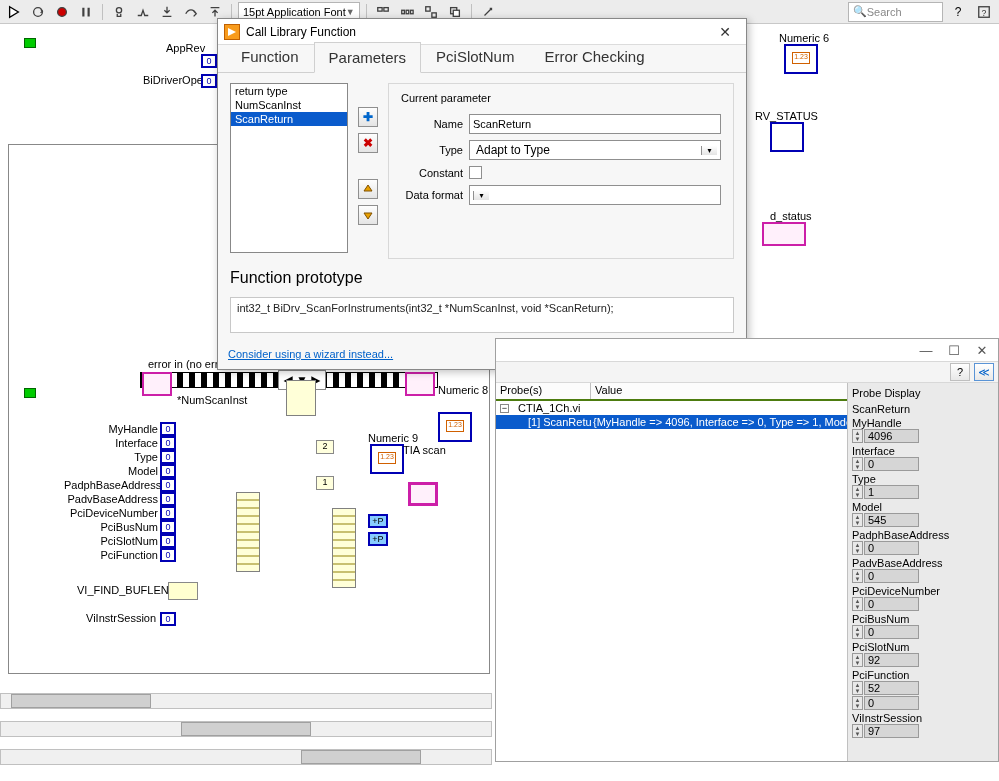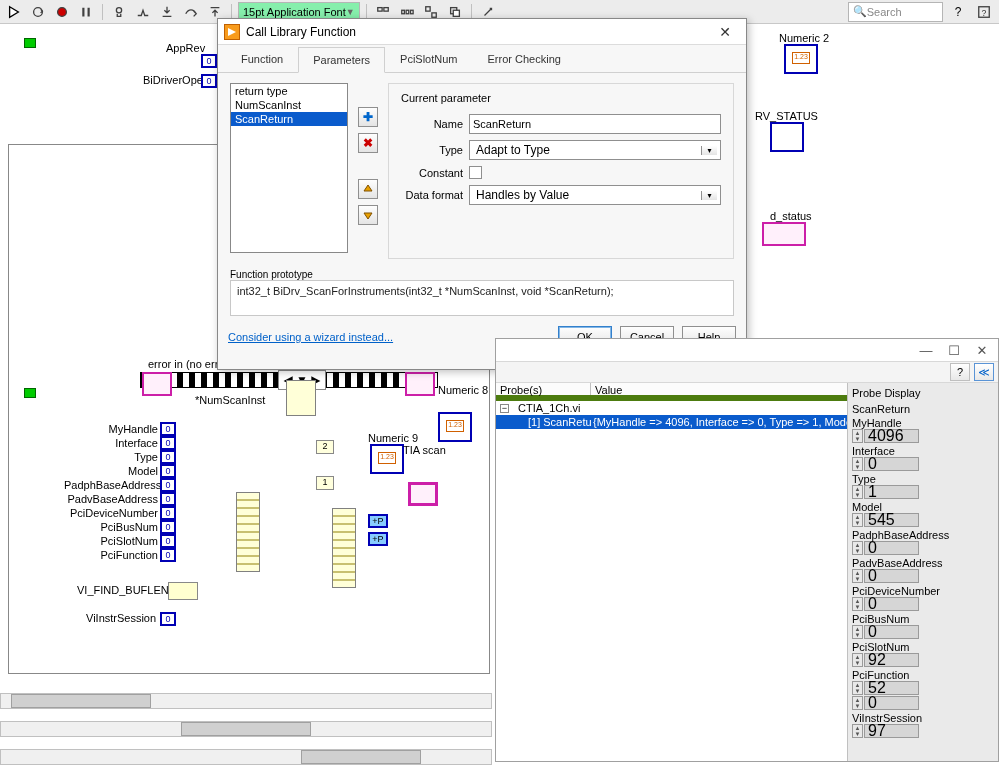--- a/index.html
+++ b/index.html
@@ -3,92 +3,92 @@
 <meta charset="utf-8">
 <style>
 html,body{margin:0;padding:0;font-family:"Segoe UI",Tahoma,sans-serif;font-size:12px;color:#000;background:#f0f0f0;overflow:hidden}
 *{box-sizing:border-box}
 .canvas{position:relative;width:999px;height:781px;background:#fff}
 
 
 .toolbar{position:absolute;left:0;top:0;right:0;height:24px;background:#ececec;border-bottom:1px solid #c8c8c8;display:flex;align-items:center;padding:0 4px;gap:4px}
 .tb-ico{width:20px;height:20px;display:flex;align-items:center;justify-content:center;color:#404040}
 .tb-sep{width:1px;height:16px;background:#c0c0c0;margin:0 2px}
-.font-combo{height:20px;border:1px solid #b5b5b5;background:#86efac;display:flex;align-items:center;padding:0 4px;min-width:120px;font-size:11px}
+.font-combo{height:20px;border:1px solid #b5b5b5;background:#ffffff;display:flex;align-items:center;padding:0 4px;min-width:120px;font-size:11px}
 .font-combo .arrow{margin-left:auto;font-size:9px;color:#666}
 .search-box{margin-left:auto;height:20px;border:1px solid #b5b5b5;background:#fff;display:flex;align-items:center;padding:0 4px;width:95px;font-size:11px;color:#888}
 .search-ico{width:22px;height:22px;display:flex;align-items:center;justify-content:center}
 
 
 .bd{position:absolute;left:0;top:24px;right:0;bottom:0;background:#fff}
 .term{position:absolute;border:2px solid #0000b4;background:#fff;font-size:10px;color:#0000b4}
 .term-lbl{position:absolute;font-size:11px;color:#000;white-space:nowrap}
 
 
 .hscroll{position:absolute;height:16px;background:#f0f0f0;border:1px solid #c0c0c0;display:flex}
 .hscroll .thumb{background:#d0d0d0;border:1px solid #a0a0a0;height:100%}
 
 
 .dlg{position:absolute;left:217px;top:18px;width:530px;height:352px;background:#f7f7f7;border:1px solid #888;box-shadow:2px 2px 8px rgba(0,0,0,0.25)}
 .dlg-title{height:26px;display:flex;align-items:center;padding:0 6px;border-bottom:1px solid #dcdcdc;background:#fff}
 .dlg-title .icon{width:16px;height:16px;background:#f89b1c;border:1px solid #c06000;margin-right:6px;display:flex;align-items:center;justify-content:center}
 .dlg-title .icon svg{width:10px;height:10px;fill:#fff}
 .dlg-x{margin-left:auto;width:30px;height:22px;display:flex;align-items:center;justify-content:center;font-size:14px;color:#333}
 .tabs{height:28px;display:flex;align-items:flex-end;padding:0 8px;border-bottom:1px solid #d0d0d0;background:#f7f7f7}
-.tab{padding:6px 14px;font-size:11px;color:#333;border:1px solid transparent;cursor:pointer}
+.tab{padding:6px 14px;font-size:15px;color:#333;border:1px solid transparent;cursor:pointer}
 .tab.active{background:#f7f7f7;border:1px solid #d0d0d0;border-bottom:1px solid #f7f7f7;position:relative;top:1px}
 .dlg-body{padding:10px 12px;display:flex;gap:10px}
 .param-list{width:118px;height:170px;background:#fff;border:1px solid #888;overflow:hidden;font-size:11px}
 .param-list .item{padding:1px 4px}
 .param-list .item.sel{background:#0a5bcc;color:#fff}
 .btn-col{display:flex;flex-direction:column;gap:6px;padding-top:24px}
 .sq-btn{width:20px;height:20px;border:1px solid #8f8f8f;background:linear-gradient(#fefefe,#e4e4e4);display:flex;align-items:center;justify-content:center}
 .cur-param{flex:1}
 .cur-param .hdr{font-size:11px;margin-bottom:10px}
 .form-row{display:flex;align-items:center;margin-bottom:6px}
 .form-row .lbl{width:68px;text-align:right;padding-right:6px;font-size:11px}
 .form-row .field{flex:1;height:20px;border:1px solid #8f8f8f;background:#fff;padding:1px 3px;font-size:11px;display:flex;align-items:center}
 .form-row .combo{display:flex}
 .form-row .combo .cv{flex:1;padding:1px 3px;font-size:12px;display:flex;align-items:center}
 .form-row .combo .ar{width:16px;border-left:1px solid #8f8f8f;background:linear-gradient(#fefefe,#e4e4e4);display:flex;align-items:center;justify-content:center;font-size:8px}
 .chk{width:13px;height:13px;border:1px solid #8f8f8f;background:#fff}
 .proto{margin:0 12px 6px}
-.proto .lbl{font-size:10px;margin-bottom:0}
+.proto .lbl{font-size:16px;margin-bottom:10px}
 .proto .box{border:1px solid #c8c8c8;background:#fff;padding:4px 6px;font-size:11px;color:#222;height:36px}
 .dlg-foot{display:flex;align-items:center;padding:4px 10px;gap:8px}
 .dlg-foot .wiz{color:#0061c9;text-decoration:underline;font-size:11px;cursor:pointer}
 .dlg-foot .spacer{margin-left:auto}
 .win-btn{min-width:54px;height:22px;border:1px solid #8f8f8f;background:linear-gradient(#fefefe,#e4e4e4);font-size:11px;display:flex;align-items:center;justify-content:center}
 .win-btn.default{border:1px solid #3380cc;box-shadow:0 0 0 1px #82b6e6 inset}
 
 
 .probe{position:absolute;left:495px;top:338px;width:504px;height:424px;background:#fff;border:1px solid #a0a0a0}
 .probe-title{height:22px;background:#fff;display:flex;justify-content:flex-end;align-items:center;padding:0 4px;gap:4px}
 .probe-title .wc{width:24px;height:20px;display:flex;align-items:center;justify-content:center;color:#555;font-size:13px}
 .probe-tb{height:22px;border-top:1px solid #d8d8d8;border-bottom:1px solid #d8d8d8;display:flex;align-items:center;padding:0 4px;gap:4px;background:#f4f4f4}
 .probe-tb .ico{width:20px;height:18px;border:1px solid #bfbfbf;background:linear-gradient(#fff,#e8e8e8);display:flex;align-items:center;justify-content:center;font-size:11px}
 .probe-tb .ico.blue{color:#0061c9;border-color:#5a94d6}
 .probe-cols{display:flex;height:calc(100% - 44px)}
 .probe-left{width:352px;border-right:1px solid #c0c0c0;display:flex;flex-direction:column}
-.probe-left .hdr{display:flex;border-bottom:6px solid #4d7c0f;height:18px;font-size:11px;background:#fcfcfc}
+.probe-left .hdr{display:flex;border-bottom:2px solid #4d7c0f;height:18px;font-size:11px;background:#fcfcfc}
 .probe-left .hdr div:first-child{width:95px;padding:1px 4px;border-right:1px solid #c0c0c0}
 .probe-left .hdr div:last-child{flex:1;padding:1px 4px}
 .probe-left .tree{flex:1;font-size:11px;overflow:hidden}
 .tree-row{display:flex;height:14px;align-items:center}
 .tree-row.sel{background:#0a5bcc;color:#fff}
 .tree-row .c1{width:95px;padding-left:4px;display:flex;align-items:center;gap:3px;white-space:nowrap;overflow:hidden}
 .tree-row .c2{flex:1;padding-left:2px;white-space:nowrap;overflow:hidden}
 .exp{width:9px;height:9px;border:1px solid #888;display:inline-flex;align-items:center;justify-content:center;font-size:9px;line-height:1;background:#fff;color:#000}
 .probe-right{flex:1;background:#eaeaea;padding:2px 4px;overflow:auto}
 .probe-right .title{font-size:11px;padding:2px 0}
 .pv-lbl{font-size:11px;margin-top:2px}
 .pv-val{display:flex;align-items:center;margin-bottom:1px}
 .pv-val .lv-updown{width:11px;height:14px;display:flex;flex-direction:column;border:1px solid #9a9a9a;background:#e8e8e8}
 .pv-val .lv-updown div{flex:1;font-size:6px;display:flex;align-items:center;justify-content:center;color:#555}
-.pv-val .box{border:1px solid #9a9a9a;background:#d6d6d6;padding:0 3px;font-size:16px;min-width:55px;height:14px;display:flex;align-items:center;margin-left:1px}
+.pv-val .box{border:1px solid #9a9a9a;background:#d6d6d6;padding:0 3px;font-size:11px;min-width:55px;height:14px;display:flex;align-items:center;margin-left:1px}
 
 
 .ctrl-box{position:absolute;border:2px solid #0000b4;background:#fff;width:16px;height:14px;font-size:9px;color:#0000b4;text-align:center}
 .cluster{position:absolute;border:2px solid #cc1fa8;background:#fff0fb}
 .sub-vi{position:absolute;width:34px;height:34px;border:1px solid #808080;background:#ffffd8}
 .seq{position:absolute;border:1px solid #000;background:repeating-linear-gradient(90deg,#000 0,#000 6px,#fff 6px,#fff 12px)}
 .tf{position:absolute;width:12px;height:10px;background:#0c0;border:1px solid #060}
 .case-box{position:absolute;width:18px;height:14px;border:1px solid #888;background:#ffd;font-size:9px;text-align:center}
 
 svg.i{width:14px;height:14px;stroke:#404040;fill:none;stroke-width:1.5}
@@ -189,21 +189,21 @@
     <span class="search-ico">
         <svg class="i" viewBox="0 0 16 16">
           <rect x="2" y="2" width="12" height="12"></rect>
           <text x="8" y="12" font-size="10" text-anchor="middle" fill="#333" stroke="none">?</text>
         </svg>
       </span>
   </div>
 
   <div class="bd">
 
-    <div class="term-lbl" style="left:779px;top:8px">Numeric 2</div>
+    <div class="term-lbl" style="left:779px;top:8px">Numeric 6</div>
     <div class="term" style="left:784px;top:20px;width:34px;height:30px">
       <div style="position:absolute;left:6px;top:6px;width:18px;height:12px;border:1px solid #d06000;font-size:7px;color:#d06000;text-align:center">1.23</div>
     </div>
     <div class="term-lbl" style="left:755px;top:86px">RV_STATUS</div>
     <div class="term" style="left:770px;top:98px;width:34px;height:30px"></div>
     <div class="term-lbl" style="left:770px;top:186px">d_status</div>
     <div class="cluster" style="left:762px;top:198px;width:44px;height:24px"></div>
 
     <div class="tf" style="left:24px;top:14px"></div>
     <div class="term-lbl" style="left:166px;top:18px">AppRev</div>
@@ -215,21 +215,21 @@
 
     <div class="seq" style="left:140px;top:348px;width:298px;height:16px"></div>
     <div style="position:absolute;left:278px;top:346px;width:48px;height:20px;border:1px solid #888;background:#fff;display:flex;align-items:center;justify-content:center">◀ ▼ ▶</div>
 
     <div class="term-lbl" style="left:148px;top:334px">error in (no error) 3</div>
     <div class="cluster" style="left:142px;top:348px;width:30px;height:24px"></div>
     <div class="cluster" style="left:405px;top:348px;width:30px;height:24px"></div>
 
     <div class="tf" style="left:24px;top:364px"></div>
 
-    <div class="term-lbl" style="left:195px;top:370px">*NumScanInst</div>
+    <div class="term-lbl" style="left:177px;top:370px">*NumScanInst</div>
     <div class="term-lbl" style="left:438px;top:360px">Numeric 8</div>
     <div class="term" style="left:438px;top:388px;width:34px;height:30px">
         <div style="position:absolute;left:6px;top:6px;width:18px;height:12px;border:1px solid #d06000;font-size:7px;color:#d06000;text-align:center">1.23</div>
       </div>
     <div class="term-lbl" style="left:368px;top:408px">Numeric 9</div>
     <div class="term" style="left:370px;top:420px;width:34px;height:30px">
         <div style="position:absolute;left:6px;top:6px;width:18px;height:12px;border:1px solid #d06000;font-size:7px;color:#d06000;text-align:center">1.23</div>
       </div>
     <div class="term-lbl" style="left:403px;top:420px">TIA scan</div>
     <div class="cluster" style="left:408px;top:458px;width:30px;height:24px;border-width:3px"></div>
@@ -338,21 +338,20 @@
               <div class="ar">▾</div>
             </div>
         </div>
         <div class="form-row">
           <div class="lbl">Constant</div>
           <div class="chk"></div>
         </div>
         <div class="form-row">
           <div class="lbl">Data format</div>
           <div class="field combo">
-              <div class="cv">Handles by Value</div>
               <div class="ar">▾</div>
             </div>
         </div>
       </div>
     </div>
     <div class="proto">
       <div class="lbl">Function prototype</div>
       <div class="box">int32_t BiDrv_ScanForInstruments(int32_t *NumScanInst, void *ScanReturn);</div>
     </div>
     <div class="dlg-foot">

